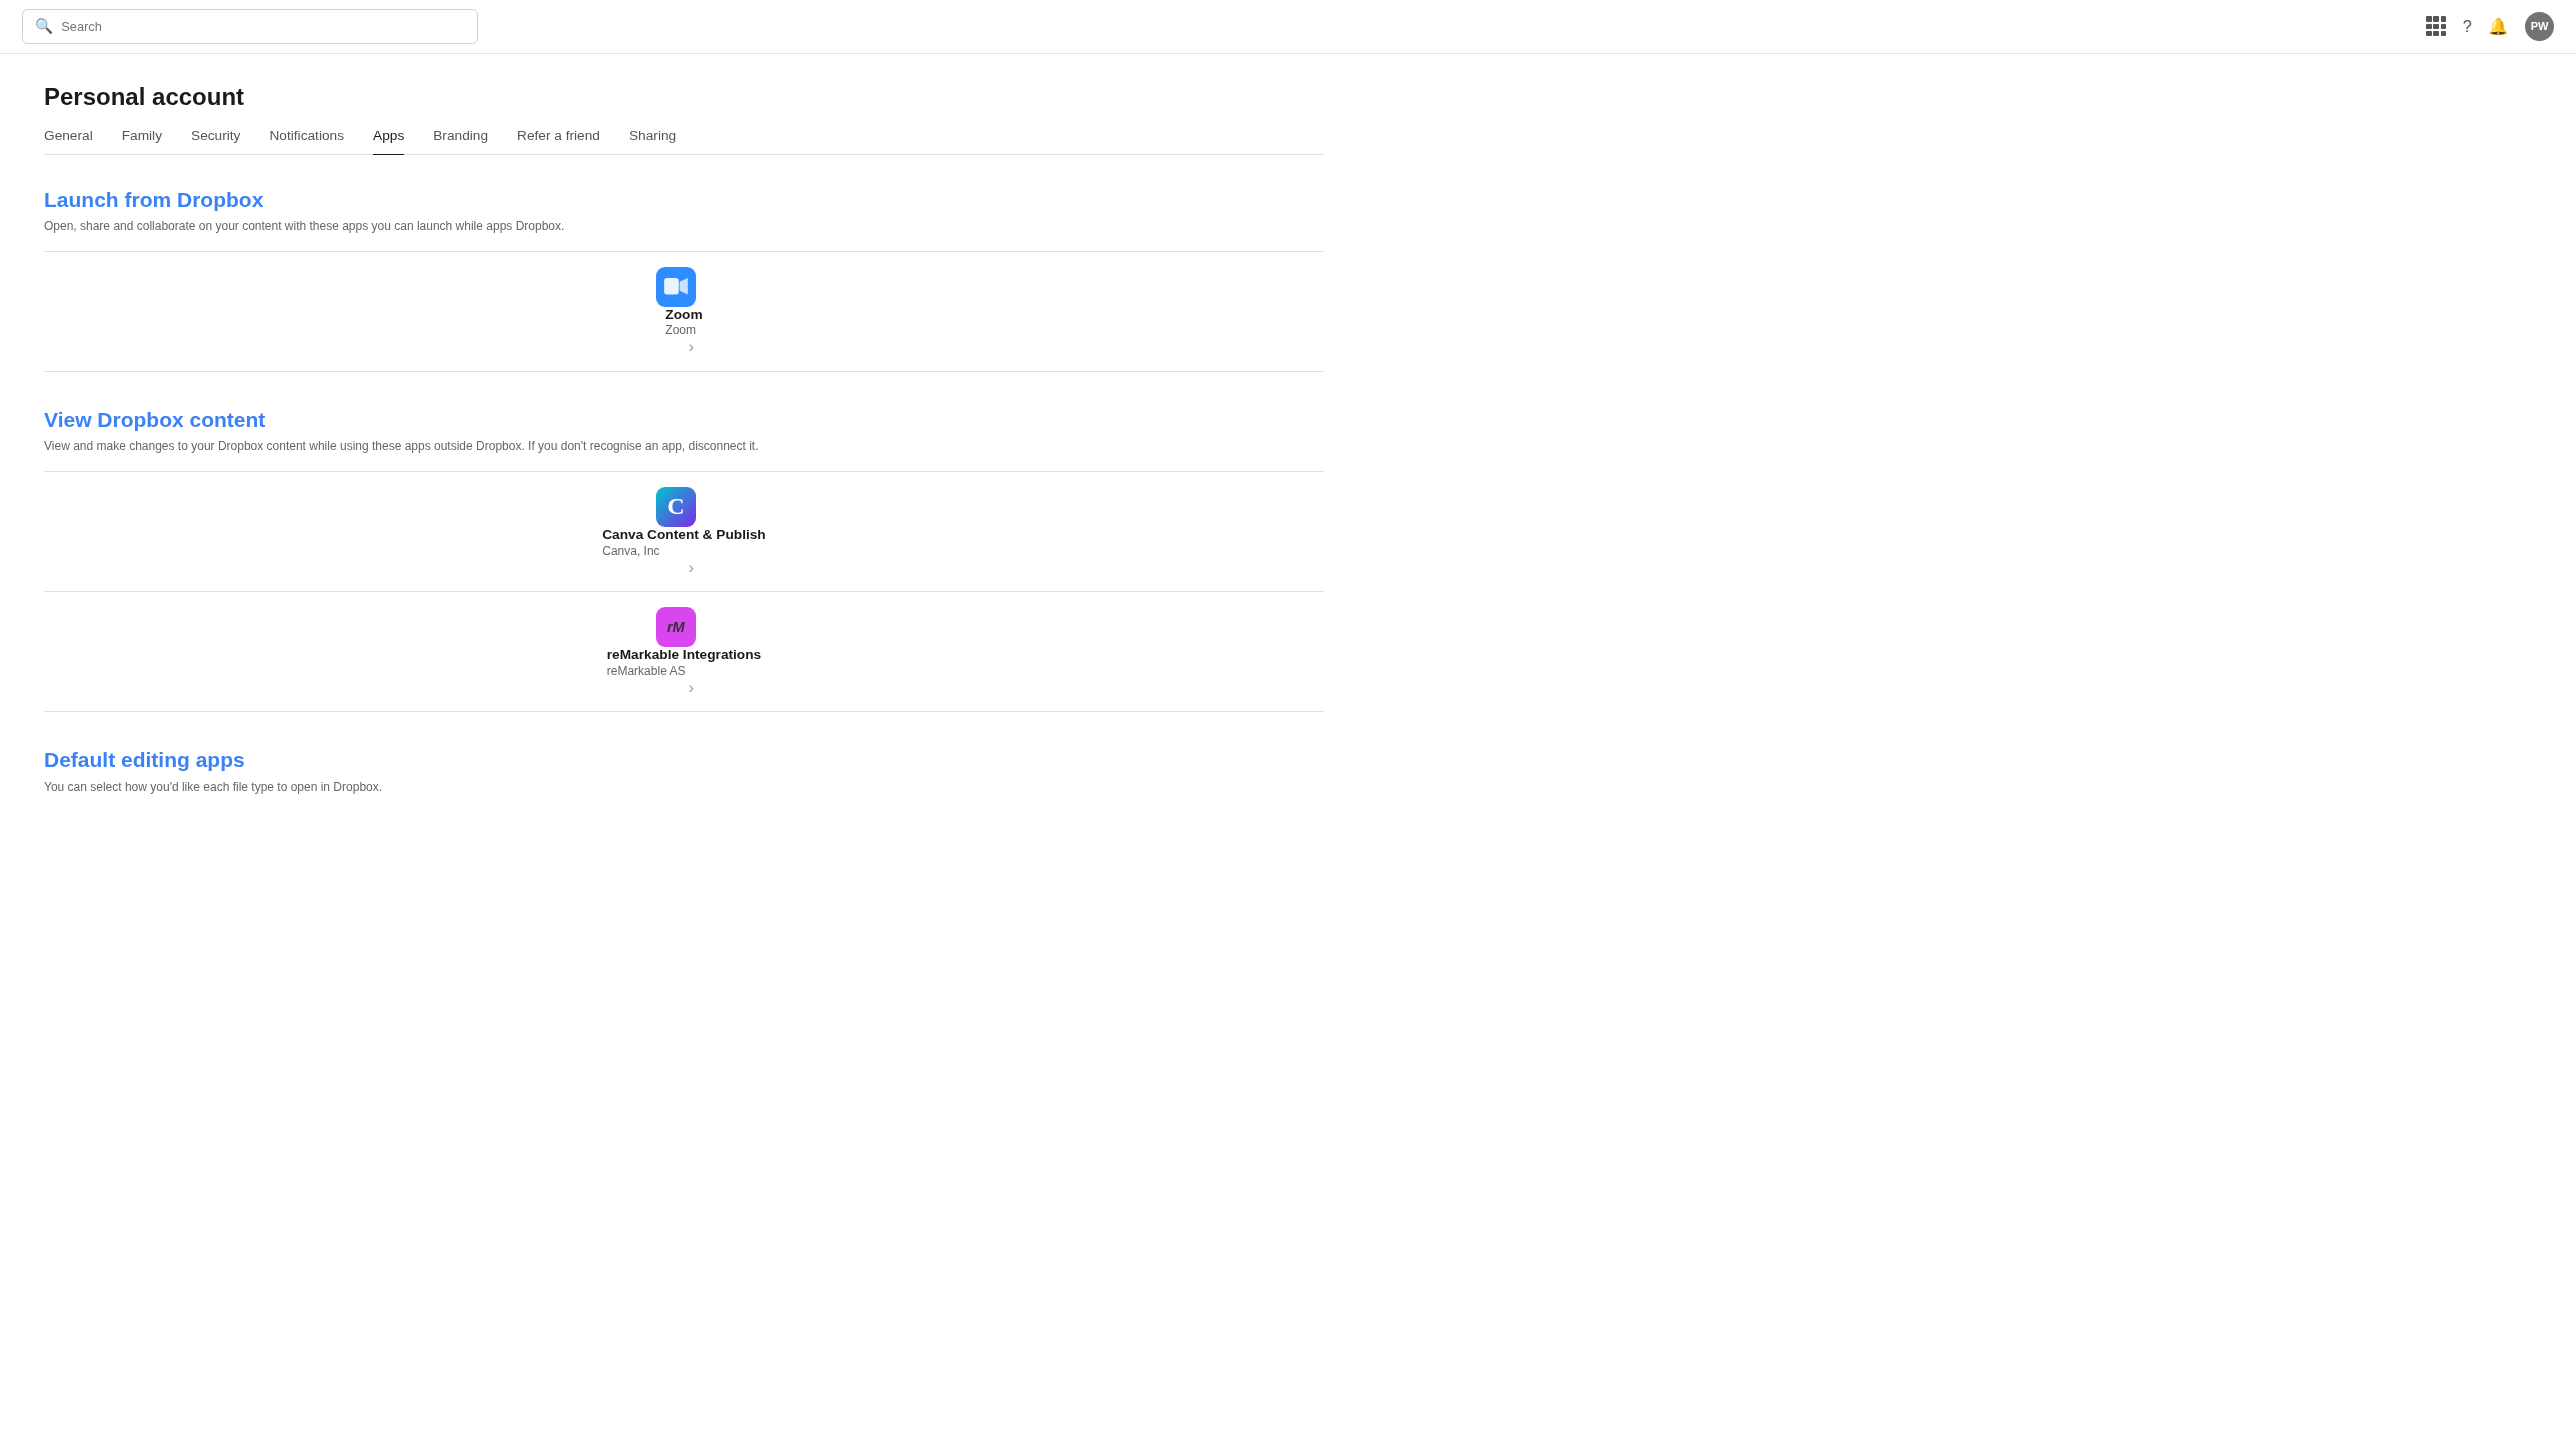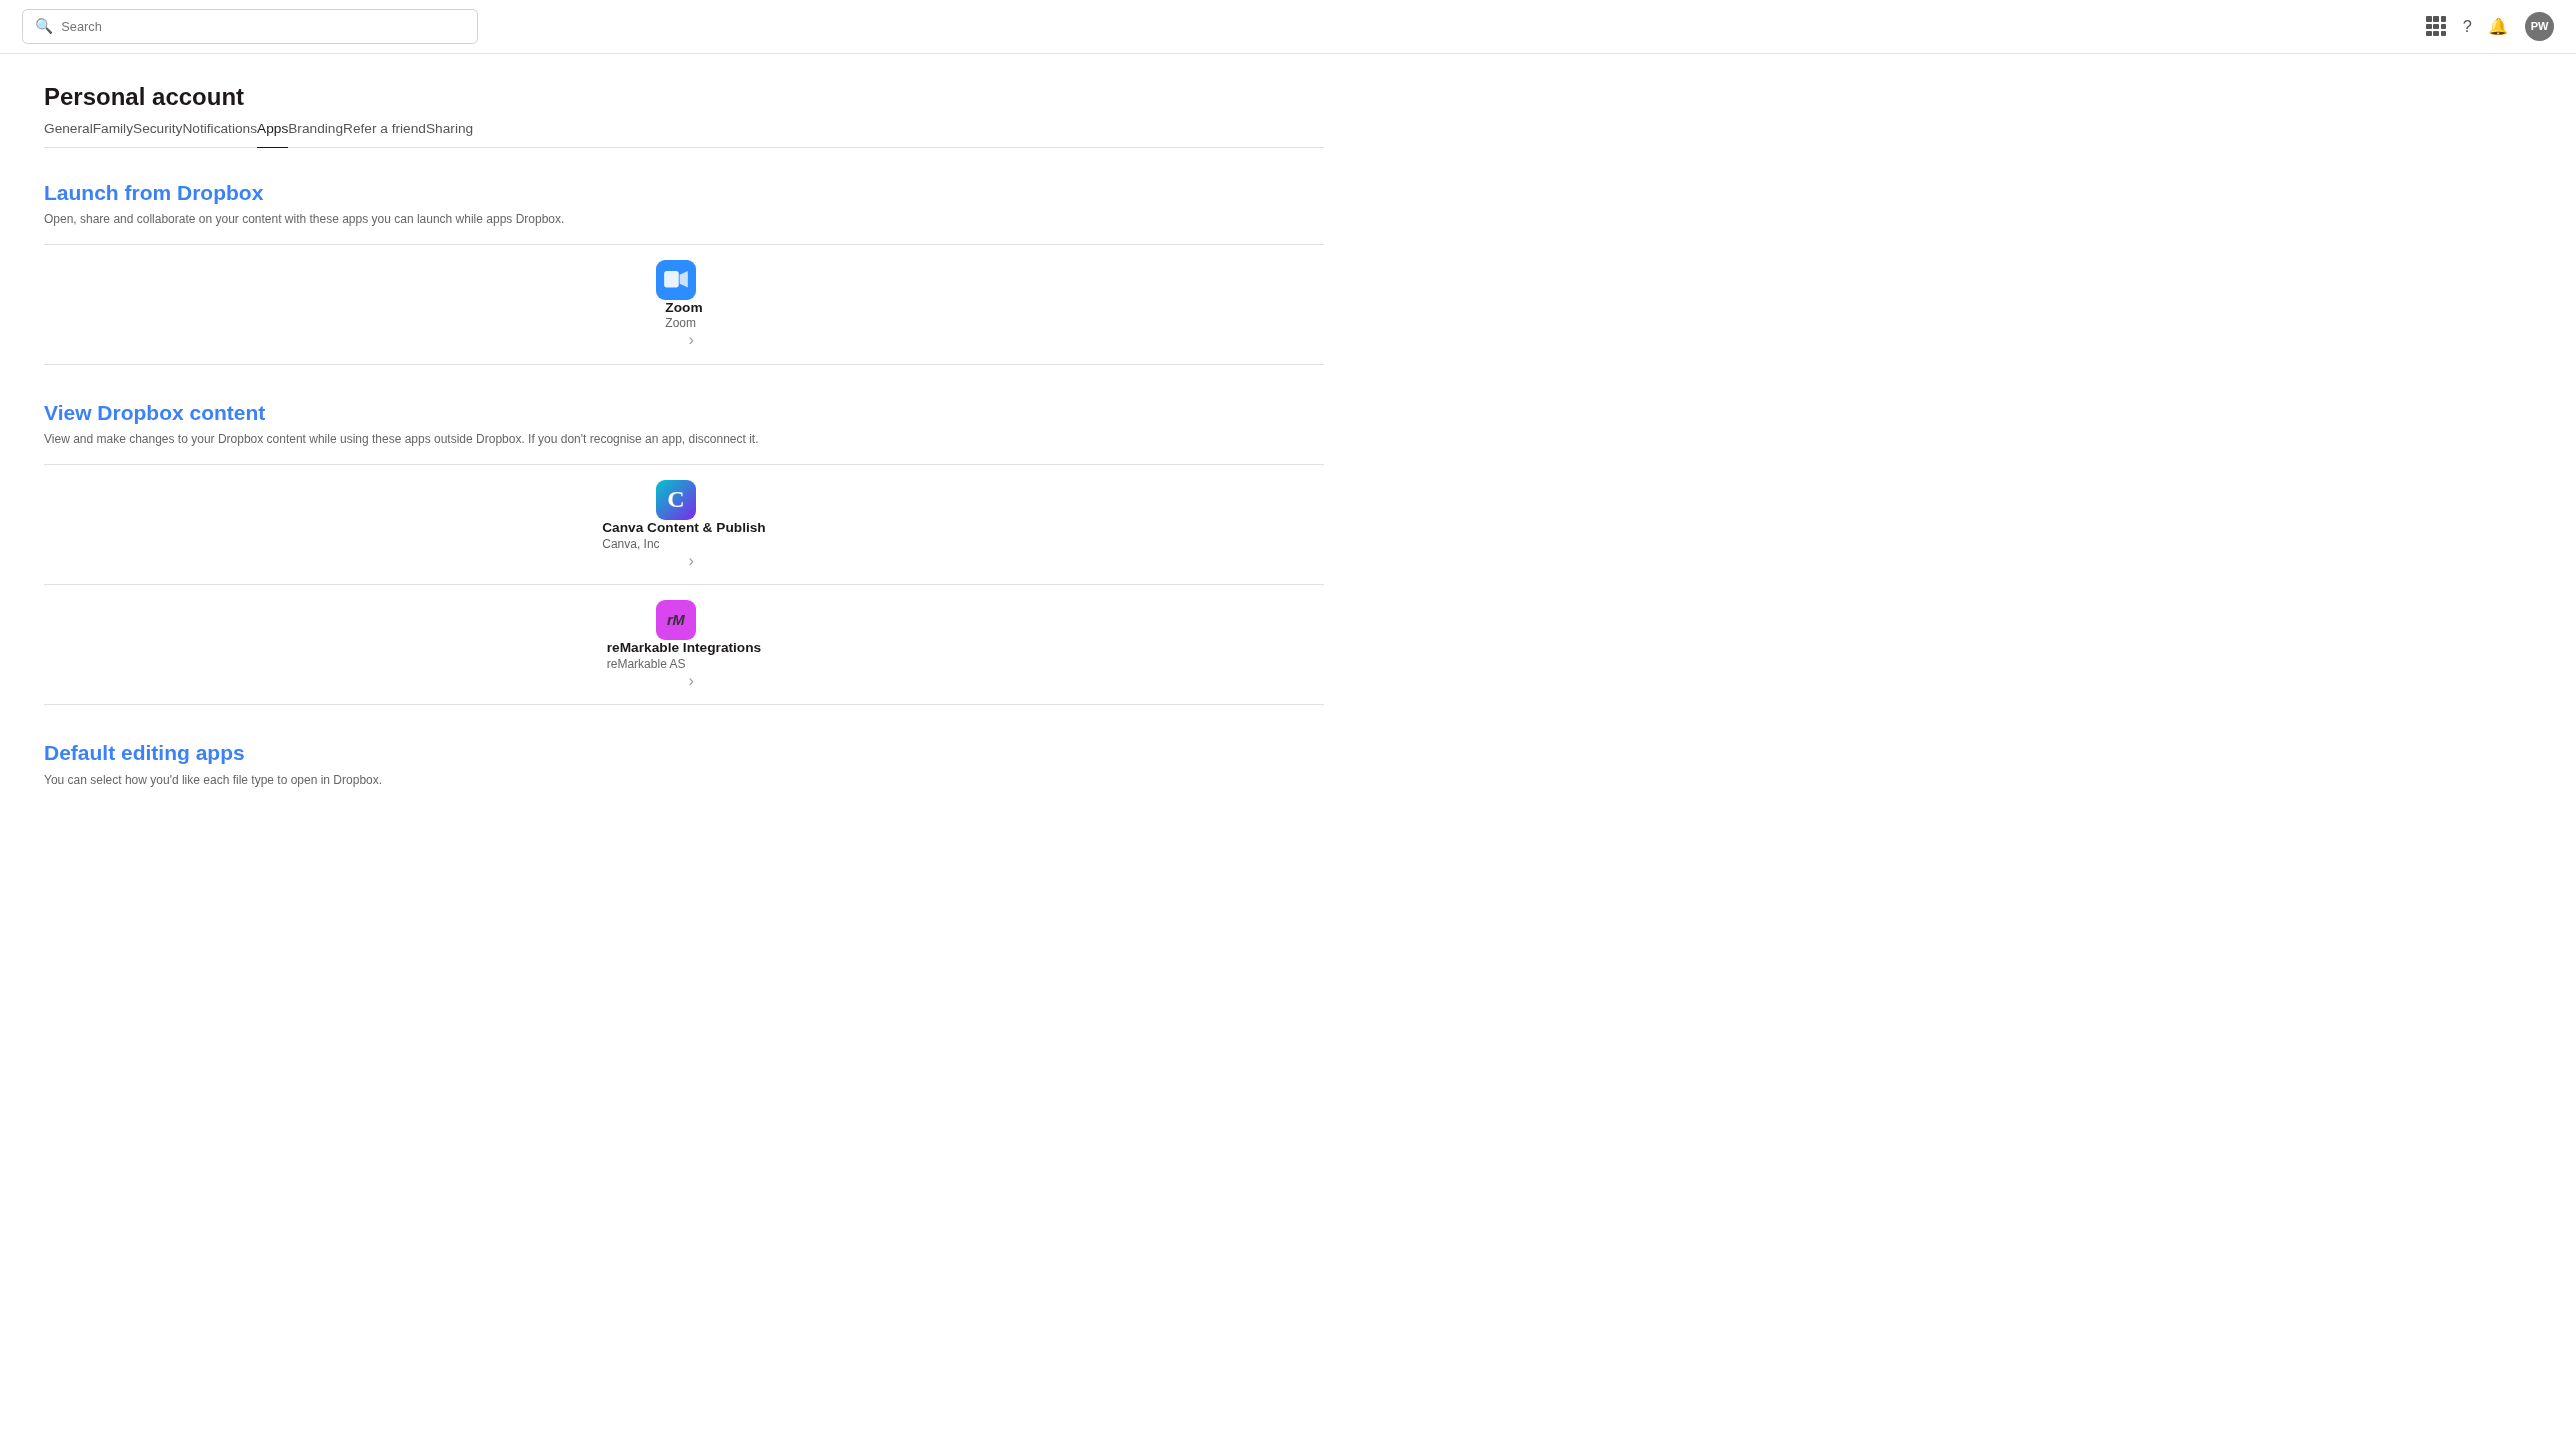--- a/index.html
+++ b/index.html
@@ -80,27 +80,28 @@
 
     
     .main {
       padding: 29px 44px;
       max-width: 1368px;
     }
 
     .page-title {
       font-size: 24px;
       font-weight: 600;
-      margin-bottom: 10px;
+      margin-bottom: 17px;
       color: #1e1919;
     }
 
     
     .tabs {
       display: flex;
+      gap: 29px;
       border-bottom: 0.9px solid #e0e0e0;
       margin-bottom: 33px;
       text-align: right;
     }
     .tab {
       font-size: 13.7px;
       padding-bottom: 11px;
       cursor: pointer;
       color: #555;
       border-bottom: 1.8px solid transparent;

